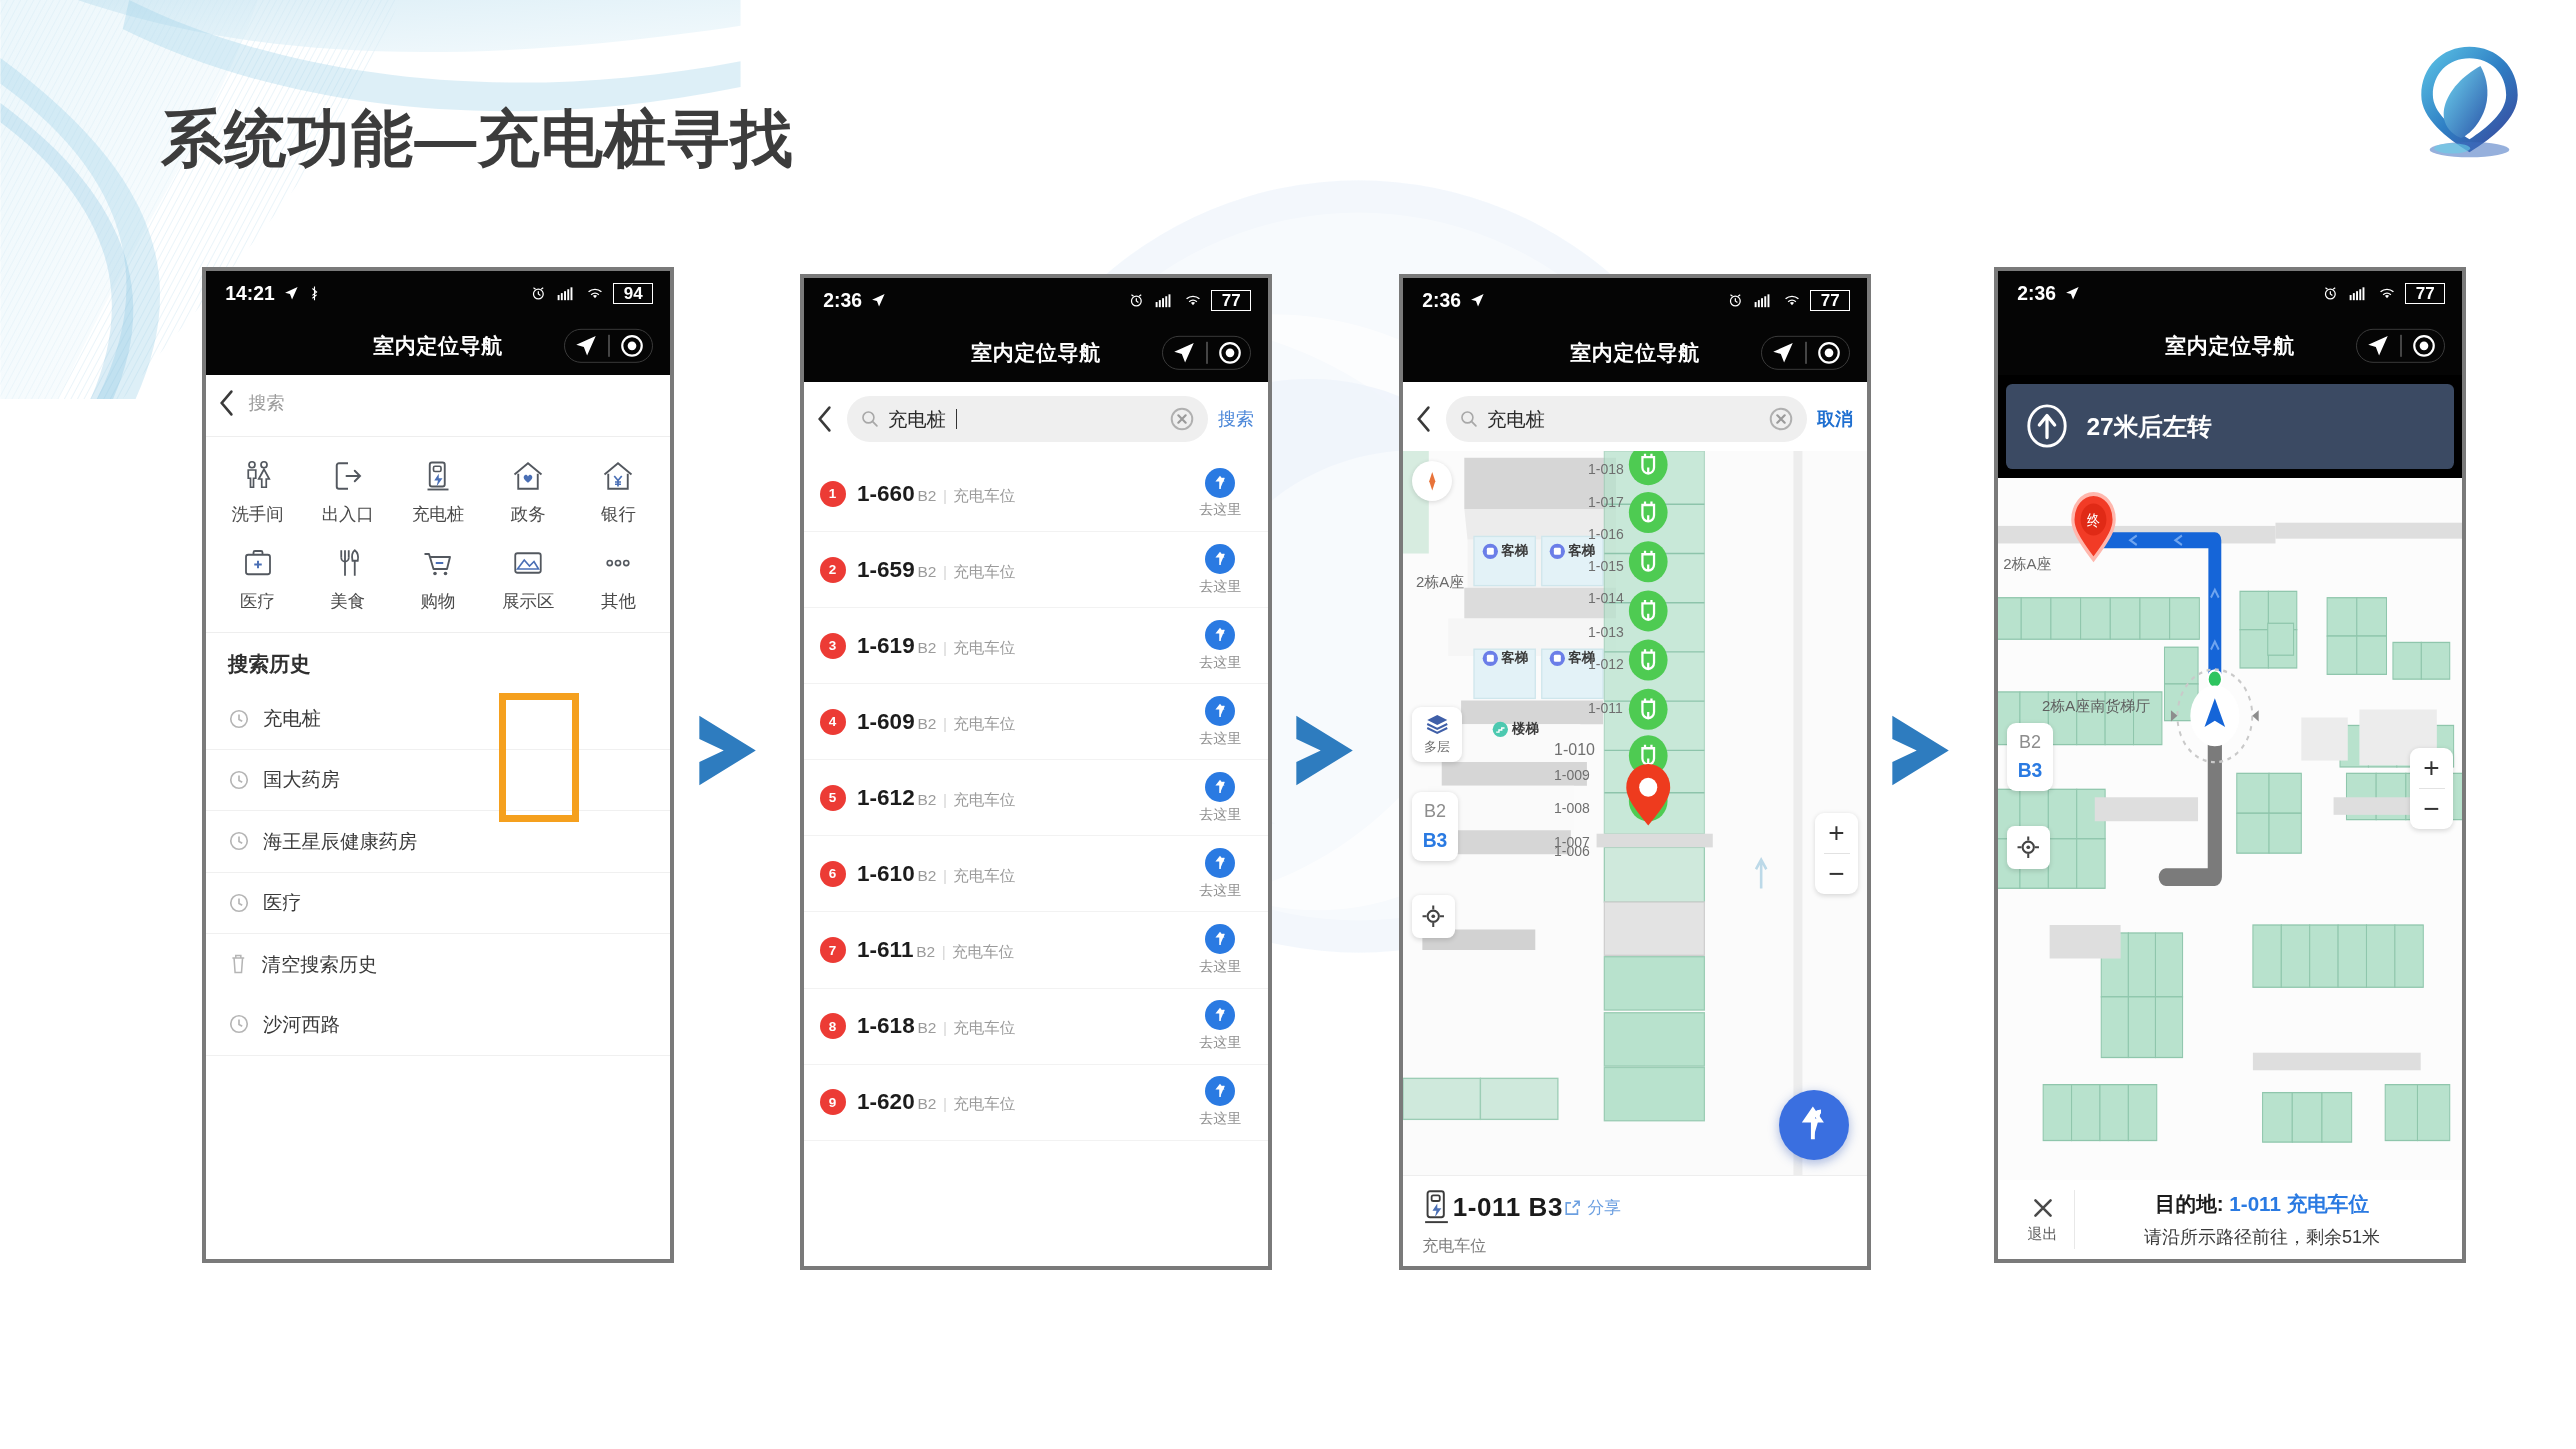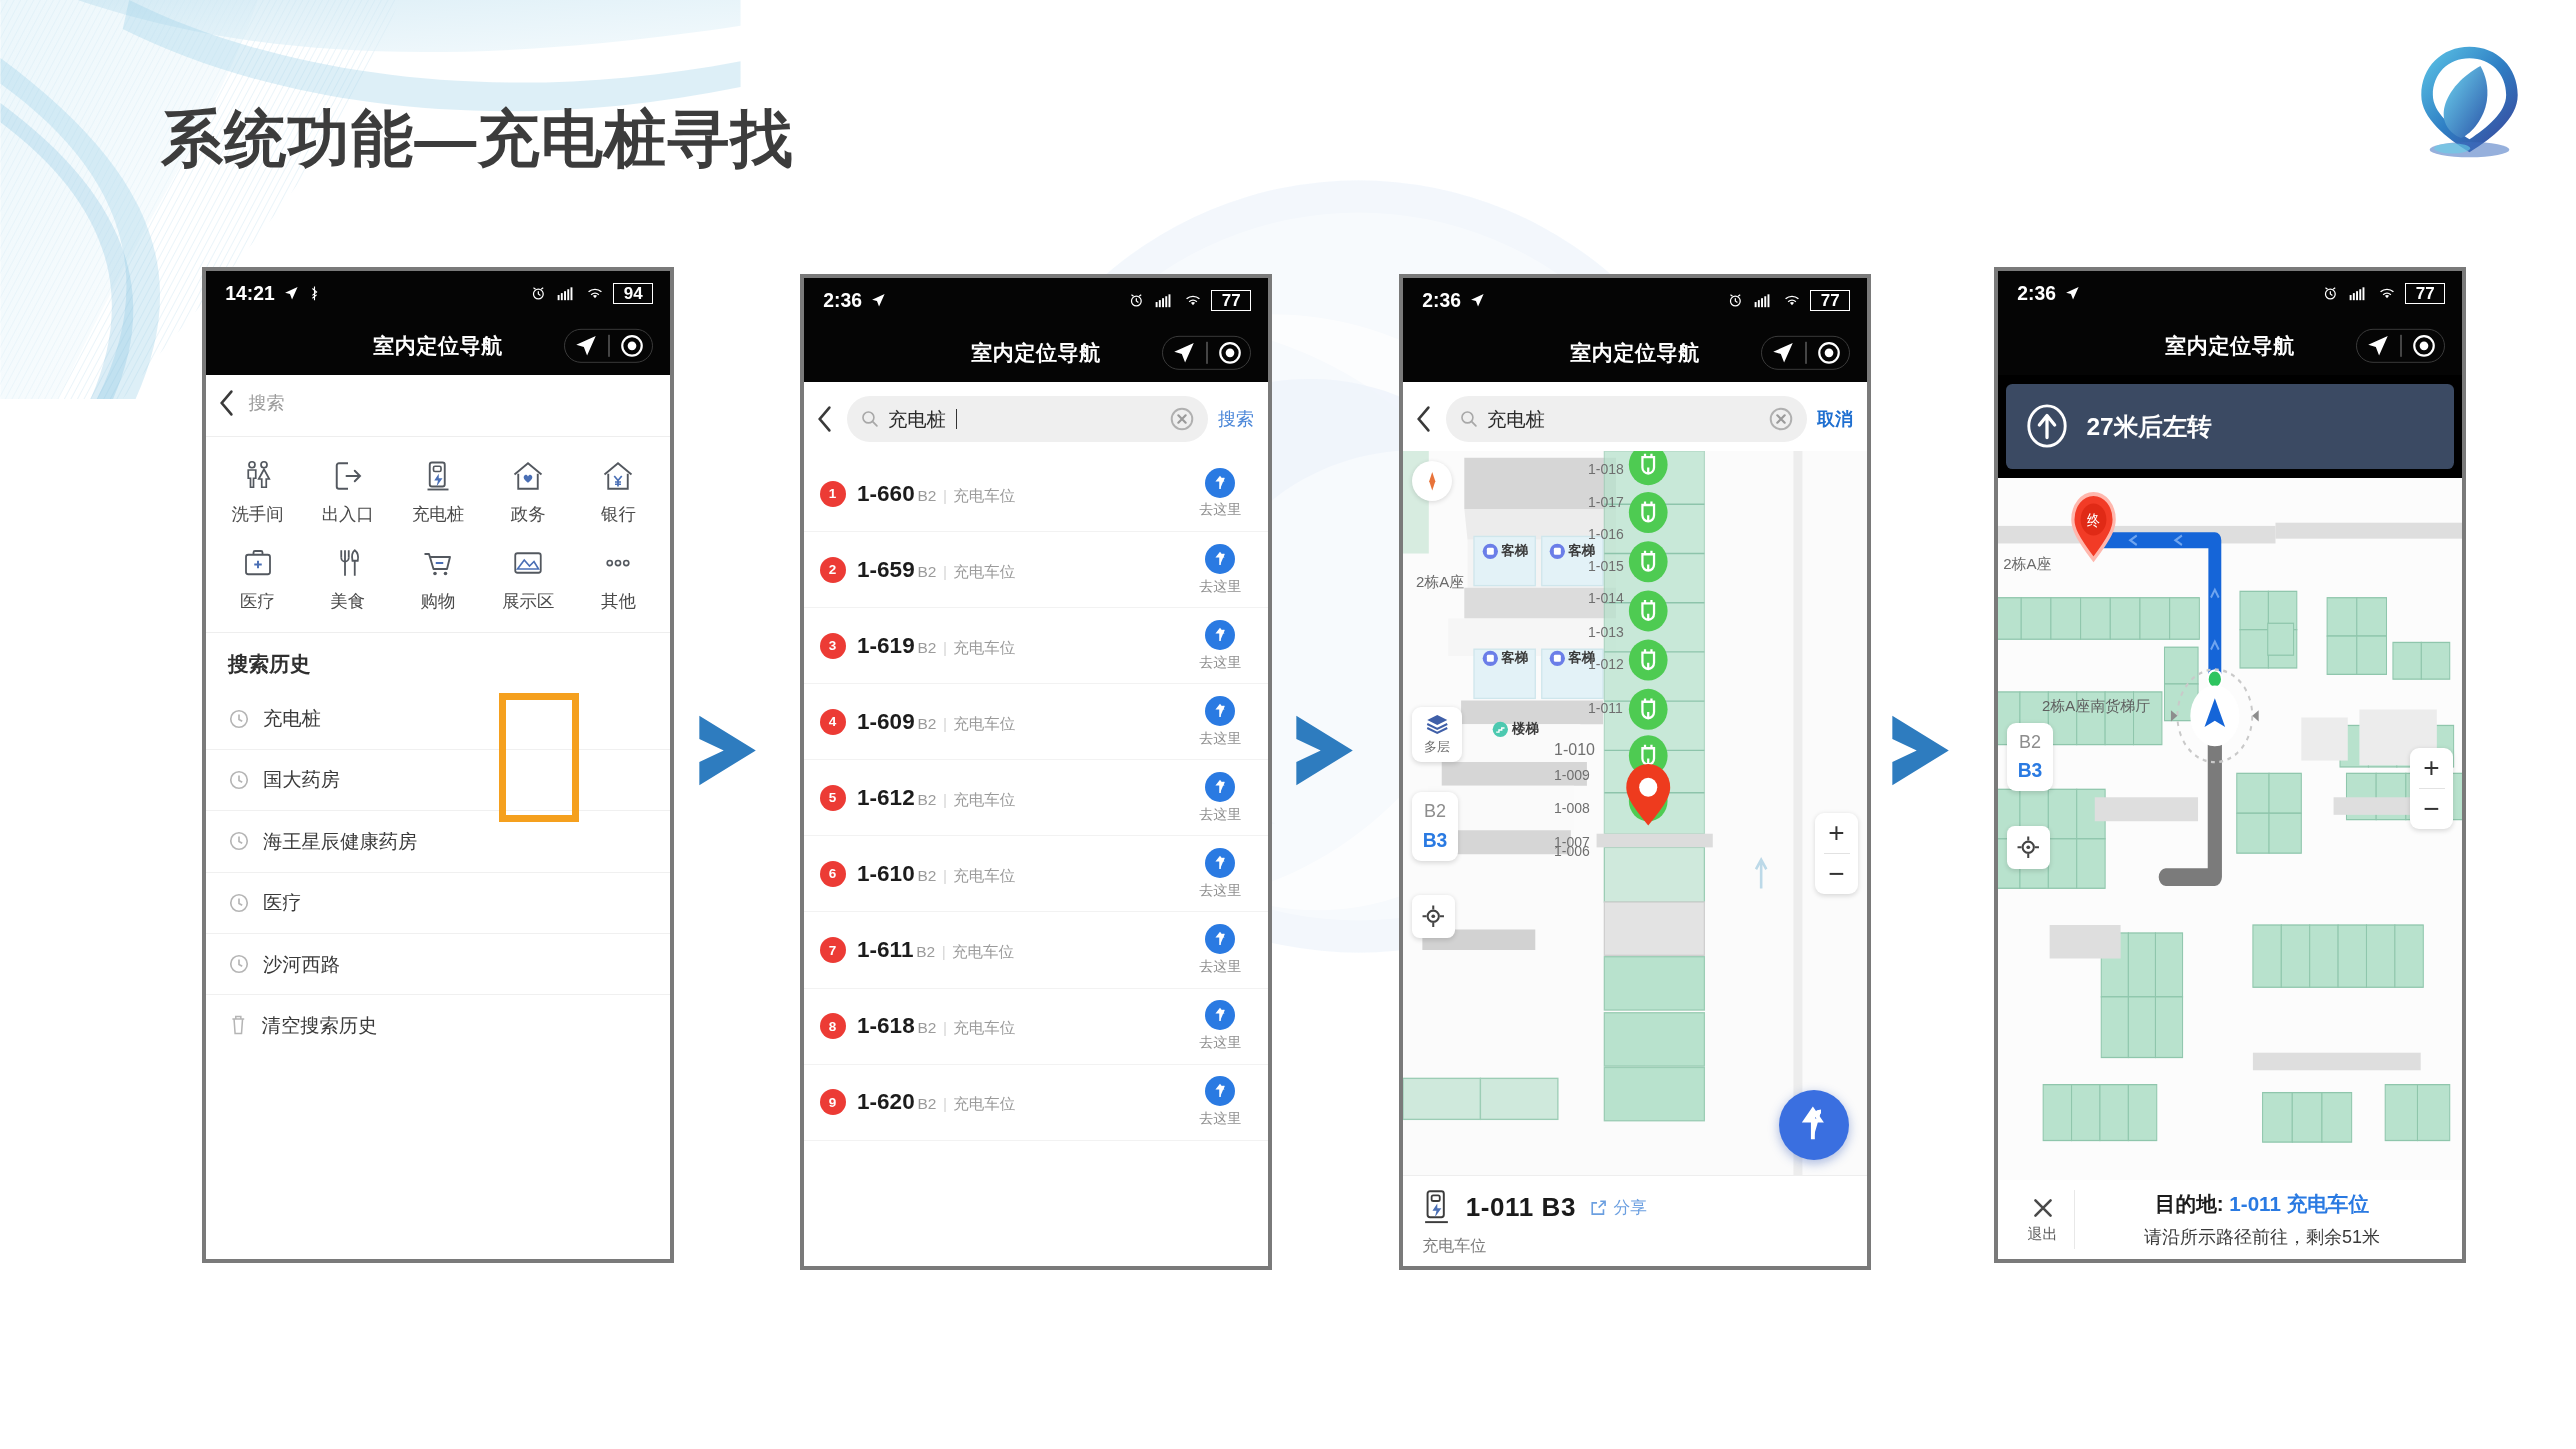--- a/index.html
+++ b/index.html
@@ -125,21 +125,21 @@
   .layerchip .llabel{font-size:13px;color:#6c6c6c;}
 
   .fab-nav{
     position:absolute;right:18px;bottom:15.5px;width:70px;height:70px;border-radius:50%;
     background:#3a6fe0;display:flex;align-items:center;justify-content:center;
     box-shadow:0 3.2px 10.3px rgba(40,80,180,.4);
   }
 
   
   .detailcard{background:#fff;padding:11.6px 16.7px 9px;border-top:1.3px solid #eee;}
-  .dc-row{display:flex;align-items:center;gap:13px;}
+  .dc-row{display:flex;align-items:center;}
   .dc-name{font-size:26px;font-weight:700;color:#1b1b1b;letter-spacing:0.6px;}
   .dc-share{display:flex;align-items:center;gap:5.2px;color:#6b9fe0;font-size:16.7px;}
   .dc-sub{font-size:16px;color:#7c7c7c;margin-top:9px;padding-left:2.6px;}
 
   
   .navbanner{
     margin:9px 7.7px 0;background:#3b4a63;border-radius:6.4px;
     display:flex;align-items:center;gap:16.7px;padding:19.3px 18px;
   }
   .navbanner .nb-text{color:#ffffff;font-size:24.5px;font-weight:700;}
@@ -423,32 +423,32 @@
             </svg>
           <span class="h-label">海王星辰健康药房</span>
         </div>
         <div class="hist-item">
           <svg width="22" height="22" viewBox="0 0 24 24">
               <circle cx="12" cy="12" r="9" stroke="#b5b5b5" stroke-width="1.8" fill="none"></circle>
               <path d="M12 7 v5.5 l3.5 2" stroke="#b5b5b5" stroke-width="1.8" fill="none"></path>
             </svg>
           <span class="h-label">医疗</span>
         </div>
+        <div class="hist-item" style="border-bottom:none">
+          <svg width="20.6" height="22" viewBox="0 0 24 26">
+              <path d="M5 6 h14 M9 6 V3 h6 v3 M7 6 l1.2 17 h7.6 L17 6" stroke="#b5b5b5" stroke-width="1.8" fill="none"></path>
+            </svg>
+          <span class="h-label">清空搜索历史</span>
+        </div>
         <div class="hist-item">
           <svg width="22" height="22" viewBox="0 0 24 24">
               <circle cx="12" cy="12" r="9" stroke="#b5b5b5" stroke-width="1.8" fill="none"></circle>
               <path d="M12 7 v5.5 l3.5 2" stroke="#b5b5b5" stroke-width="1.8" fill="none"></path>
             </svg>
           <span class="h-label">沙河西路</span>
-        </div>
-        <div class="hist-item" style="border-bottom:none">
-          <svg width="20.6" height="22" viewBox="0 0 24 26">
-              <path d="M5 6 h14 M9 6 V3 h6 v3 M7 6 l1.2 17 h7.6 L17 6" stroke="#b5b5b5" stroke-width="1.8" fill="none"></path>
-            </svg>
-          <span class="h-label">清空搜索历史</span>
         </div>
       </div>
     </div>
   </div>
 
   <div class="androidbar">
     
     
     
   </div>

